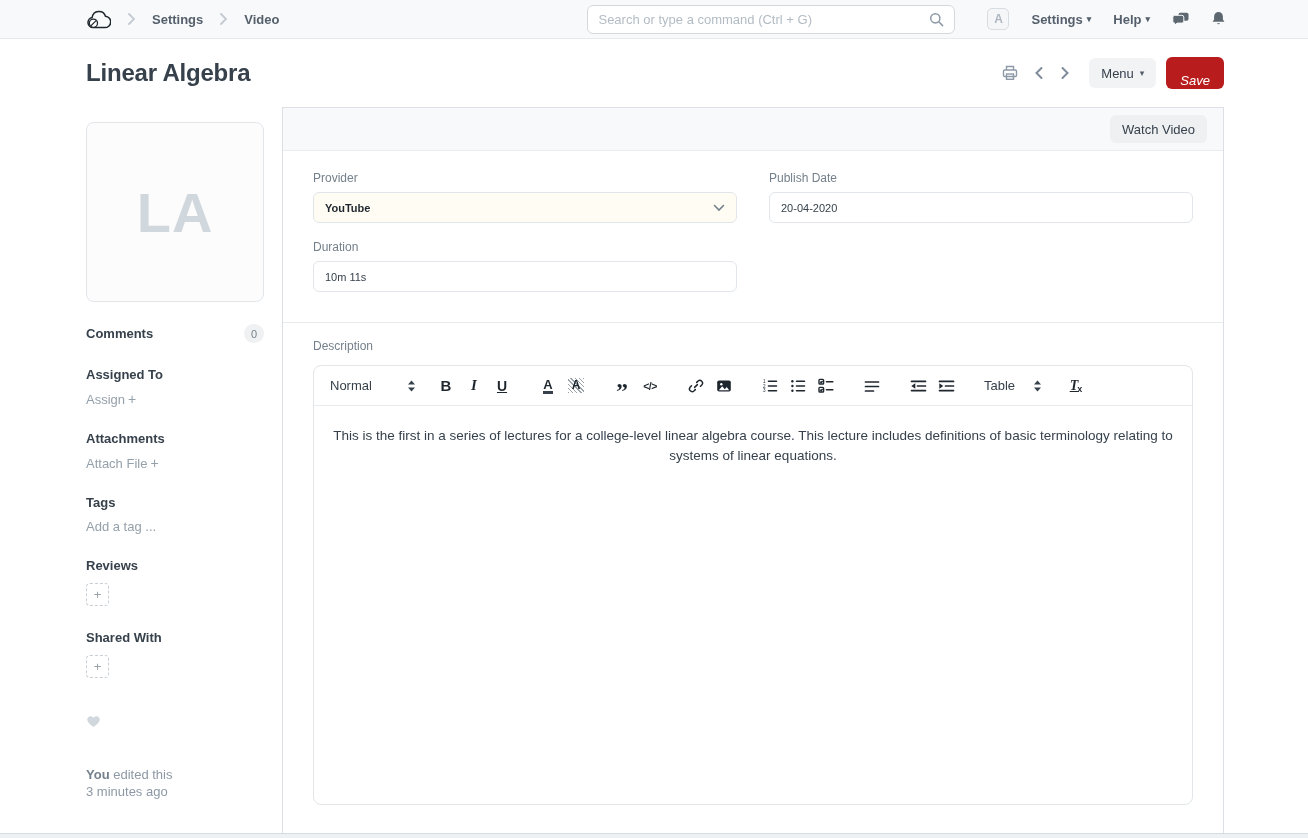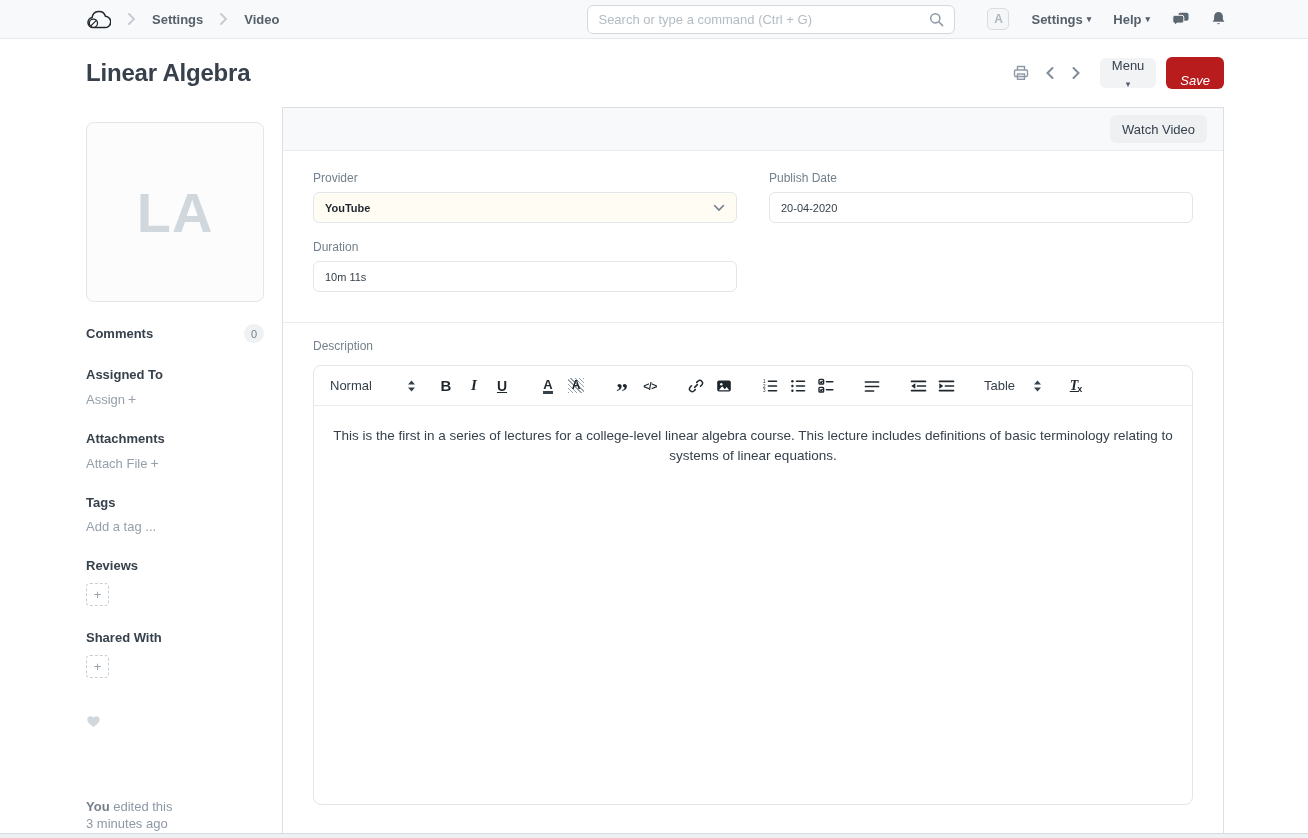--- a/index.html
+++ b/index.html
@@ -38,21 +38,21 @@
   .caret { font-size:9px; color:#55606c; }
   .nav-icon { display:flex; align-items:center; cursor:pointer; }
 
   
   .page-head {
     height:68px; display:flex; align-items:center; padding:0 84px 0 86px;
   }
   .page-title { font-size:24px; font-weight:700; color:#36414c; letter-spacing:-0.2px; }
   .head-actions { margin-left:auto; display:flex; align-items:center; gap:10px; }
   .head-icon { display:flex; align-items:center; cursor:pointer; padding:2px; }
-  .btn { border:none; border-radius:6px; font-size:13px; font-family:inherit; cursor:pointer; height:30px;flex-direction:column; }
+  .btn { border:none; border-radius:6px; font-size:13px; font-family:inherit; cursor:pointer; height:30px; }
   .btn-default { background:#f2f3f5; color:#36414c; padding:0 12px; display:flex; align-items:center; gap:6px; margin-left:6px; }
   .btn-primary { background:#b91c1c; color:#ffffff; font-weight:400; padding:16px 14px;font-style:italic; }
 
   
   .sidebar { position:absolute; left:86px; top:122px; width:178px; bottom:0; font-size:13px; }
   .side-img {
     width:178px; height:180px; border:1px solid #e2e6e9; border-radius:8px;
     background:#fcfcfd; display:flex; align-items:center; justify-content:center;
     color:#d1d8dd; font-size:56px; font-weight:600; letter-spacing:1px; cursor:pointer;
   }
@@ -63,21 +63,21 @@
     font-size:11px; display:flex; align-items:center; justify-content:center; padding:0 6px;
   }
   .side-section { margin-top:24px; }
   .side-muted { color:#95a0aa; margin-top:9px; cursor:pointer; }
   .plus { color:#95a0aa; font-size:14px; margin-left:3px; }
   .dash-btn {
     margin-top:10px; width:23px; height:23px; border:1px dashed #c8cfd5; border-radius:4px;
     background:#fff; color:#98a1a9; font-size:13px; display:flex; align-items:center; justify-content:center; cursor:pointer;
   }
   .heart-wrap { position:absolute; top:592px; left:0; cursor:pointer; }
-  .side-footer { position:absolute; top:676px; left:0; color:#8d99a6; line-height:17px; }
+  .side-footer { position:absolute; top:644px; left:0; color:#8d99a6; line-height:17px; }
   .side-footer b { color:#74808b; }
 
   
   .card {
     position:absolute; left:282px; top:107px; width:942px; height:726px;
     background:#ffffff; border:1px solid #dce0e5; border-bottom:none;
   }
   .watch-band {
     height:43px; background:#f7f9fa; border-bottom:1px solid #e8ecef;
     display:flex; align-items:center; justify-content:flex-end; padding:0 16px;

